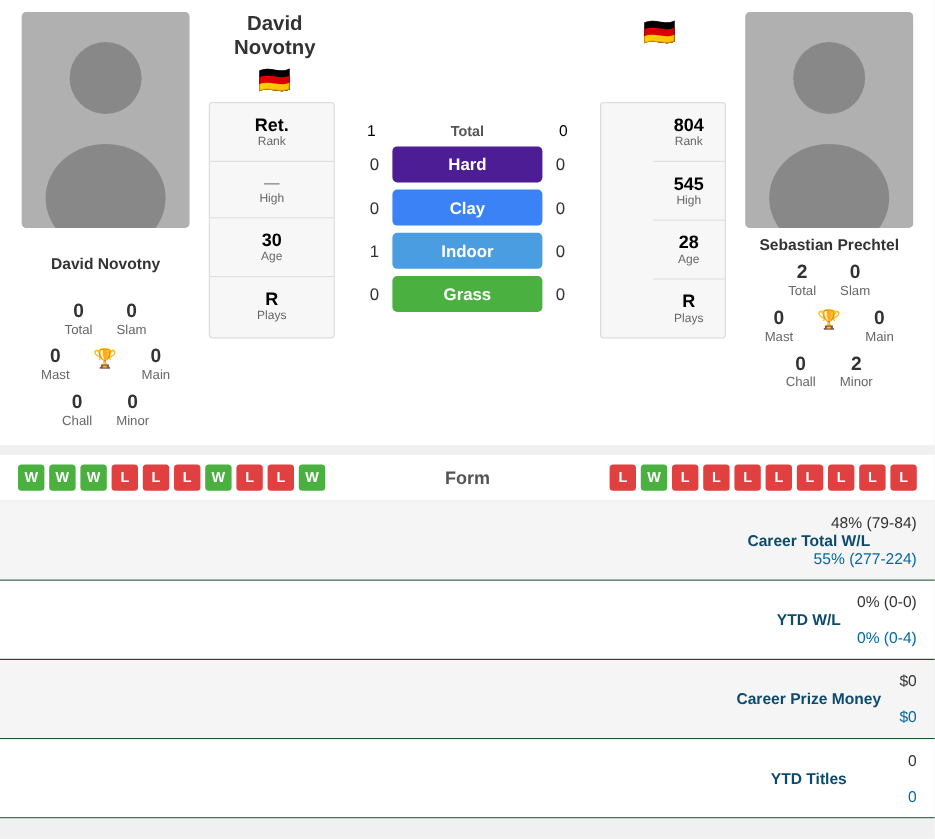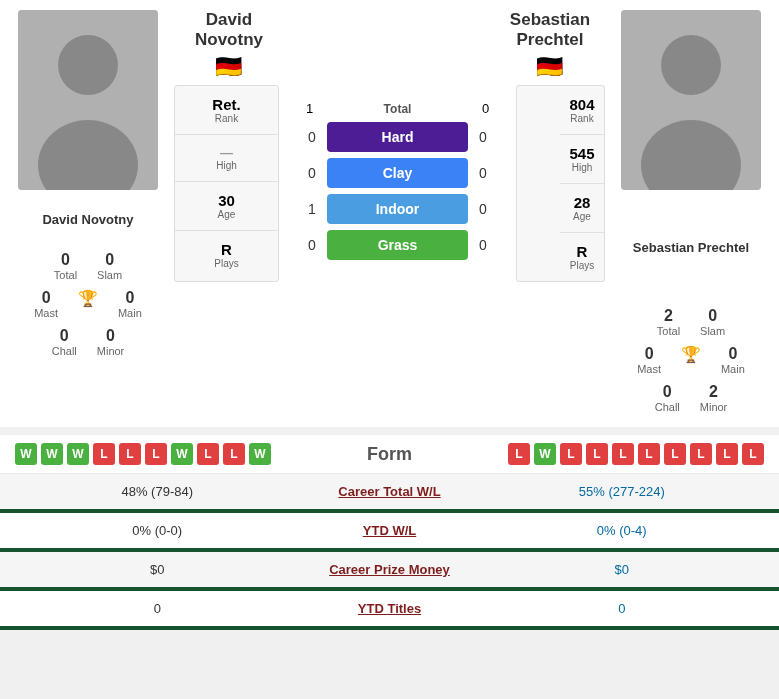--- a/index.html
+++ b/index.html
@@ -119,21 +119,21 @@
 
     .form-left {
       flex: 1;
       display: flex;
       gap: 4px;
     }
 
     .form-label {
       width: 120px;
       text-align: center;
-      font-size: 18px;
+      font-size: 15px;
       font-weight: bold;
       color: #555;
     }
 
     .form-right {
       flex: 1;
       display: flex;
       gap: 4px;
       justify-content: flex-end;
     }
@@ -148,42 +148,42 @@
       font-size: 12px;
       font-weight: bold;
       color: #fff;
     }
 
     .form-badge.w { background: #4ab040; }
     .form-badge.l { background: #e04040; }
 
     .stats-row {
       display: flex;
-      align-items: flex-start;
+      align-items: flex-end;
       background: #f5f5f5;
       padding: 10px 15px;
-      border-bottom: 4px solid #14532d;
+      border-bottom: 1px solid #14532d;
+      flex-direction: column;
     }
 
     .stats-row.alt { background: #fff; }
 
     .stats-left {
       flex: 1;
       text-align: center;
       font-size: 13px;
       color: #333;
     }
 
     .stats-center {
       width: 180px;
       text-align: center;
       font-size: 13px;
       font-weight: bold;
-      color: #7f1d1d;
-      text-decoration: underline;
+      color: #0c4a6e;
     }
 
     .stats-right {
       flex: 1;
       text-align: center;
       font-size: 13px;
       color: #0369a1;
     }
 
     .main-content {
@@ -199,21 +199,20 @@
       align-items: center;
       width: 160px;
       gap: 16px;
     }
 
     .right-player-section {
       display: flex;
       flex-direction: column;
       align-items: center;
       width: 160px;
-      gap: 44px;
     }
 
     .middle-section {
       flex: 1;
       display: flex;
       flex-direction: column;
     }
 
     .left-name-block {
       text-align: center;
@@ -240,21 +239,21 @@
     .left-middle-stats {
       width: 105px;
       display: flex;
       flex-direction: column;
       border: 1px solid #ddd;
       border-radius: 3px;
       background: #f7f7f7;
     }
 
     .right-middle-stats {
-      width: 89px;
+      width: 105px;
       display: flex;
       flex-direction: column;
       border: 1px solid #ddd;
       border-radius: 3px;
       background: #f7f7f7;
       padding-left: 43px;
     }
 
     .mid-stat-box {
       display: flex;
@@ -349,21 +348,20 @@
 
     <div class="middle-section">
 
       <div class="middle-name-area">
         <div class="left-name-block">
           <div style="font-size:17px;font-weight:bold;color:#333;">David<br>Novotny</div>
           <div style="font-size:22px;margin-top:4px;">🇩🇪</div>
         </div>
         <div style="width:60px;"></div>
         <div class="right-name-block">
-          <div style="font-size:17px;font-weight:bold;color:#333;">Sebastian<br>Prechtel</div>
           <div style="font-size:22px;margin-top:4px;">🇩🇪</div>
         </div>
       </div>
 
       <div class="middle-body">
 
         <div class="left-middle-stats">
           <div class="mid-stat-box">
             <span class="mid-stat-val">Ret.</span>
             <span class="mid-stat-lbl">Rank</span>

